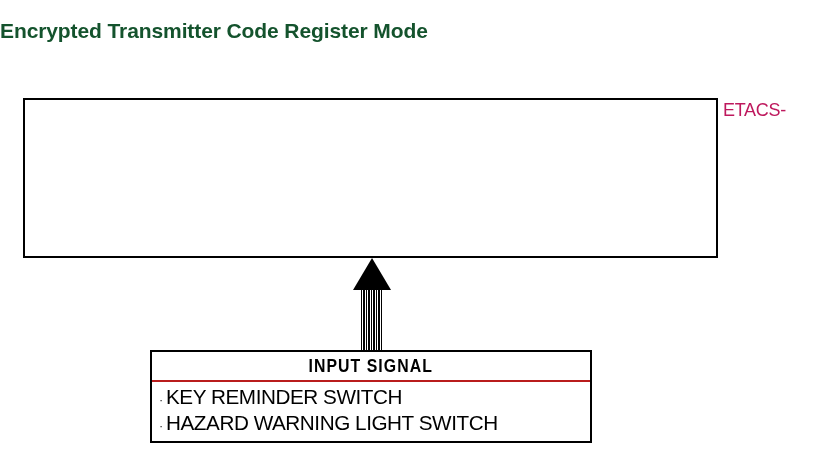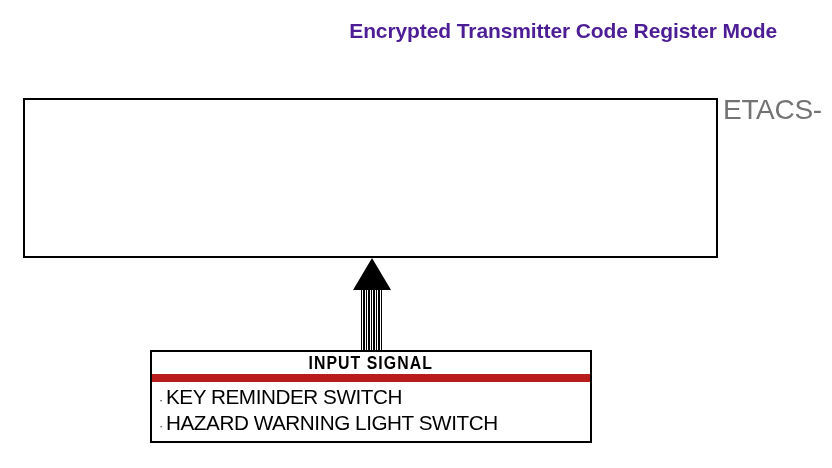--- a/index.html
+++ b/index.html
@@ -17,52 +17,51 @@
     font-family: "Liberation Sans", sans-serif;
     color: #000000;
   }
 
   
   .diagram-title {
     position: absolute;
     left: 0;
     top: 18px;
     width: 766px;
-    text-align: right;
+    text-align: left;
     font-family: "Liberation Sans", sans-serif;
     font-size: 21px;
     font-weight: bold;
     letter-spacing: -0.1px;
     line-height: 26px;
     white-space: nowrap;
-    color: #4c1d95;
-    padding-left: 11px;
+    color: #14532d;
   }
 
   
   .ecu-box {
     position: absolute;
     left: 23px;
     top: 98px;
     width: 695px;
     height: 160px;
     border: 2px solid #000000;
     background: #ffffff;
     box-sizing: border-box;
   }
 
   .ecu-label {
     position: absolute;
     left: 723px;
     top: 99px;
     font-family: "Liberation Sans", sans-serif;
-    font-size: 28px;
+    font-size: 18px;
     line-height: 22px;
     letter-spacing: -0.3px;
-    color: #737373;
+    color: #be185d;
     white-space: pre;
     text-align: center;
   }
   .ecu-label .line2 { display: block; }
 
   
   .signal-arrow {
     position: absolute;
     left: 352px;
     top: 256px;
@@ -98,21 +97,21 @@
     left: 150px;
     top: 350px;
     width: 442px;
     height: 93px;
     border: 2px solid #000000;
     background: #ffffff;
     box-sizing: border-box;
   }
   .input-box-header {
     height: 30px;
-    border-bottom: 8px solid #b91c1c;
+    border-bottom: 2px solid #b91c1c;
     display: flex;
     align-items: center;
     justify-content: center;
     box-sizing: border-box;
   }
   .input-box-header-text {
     font-family: "Liberation Sans Narrow", "Liberation Sans", sans-serif;
     font-size: 18px;
     font-weight: bold;
     letter-spacing: 1.2px;

